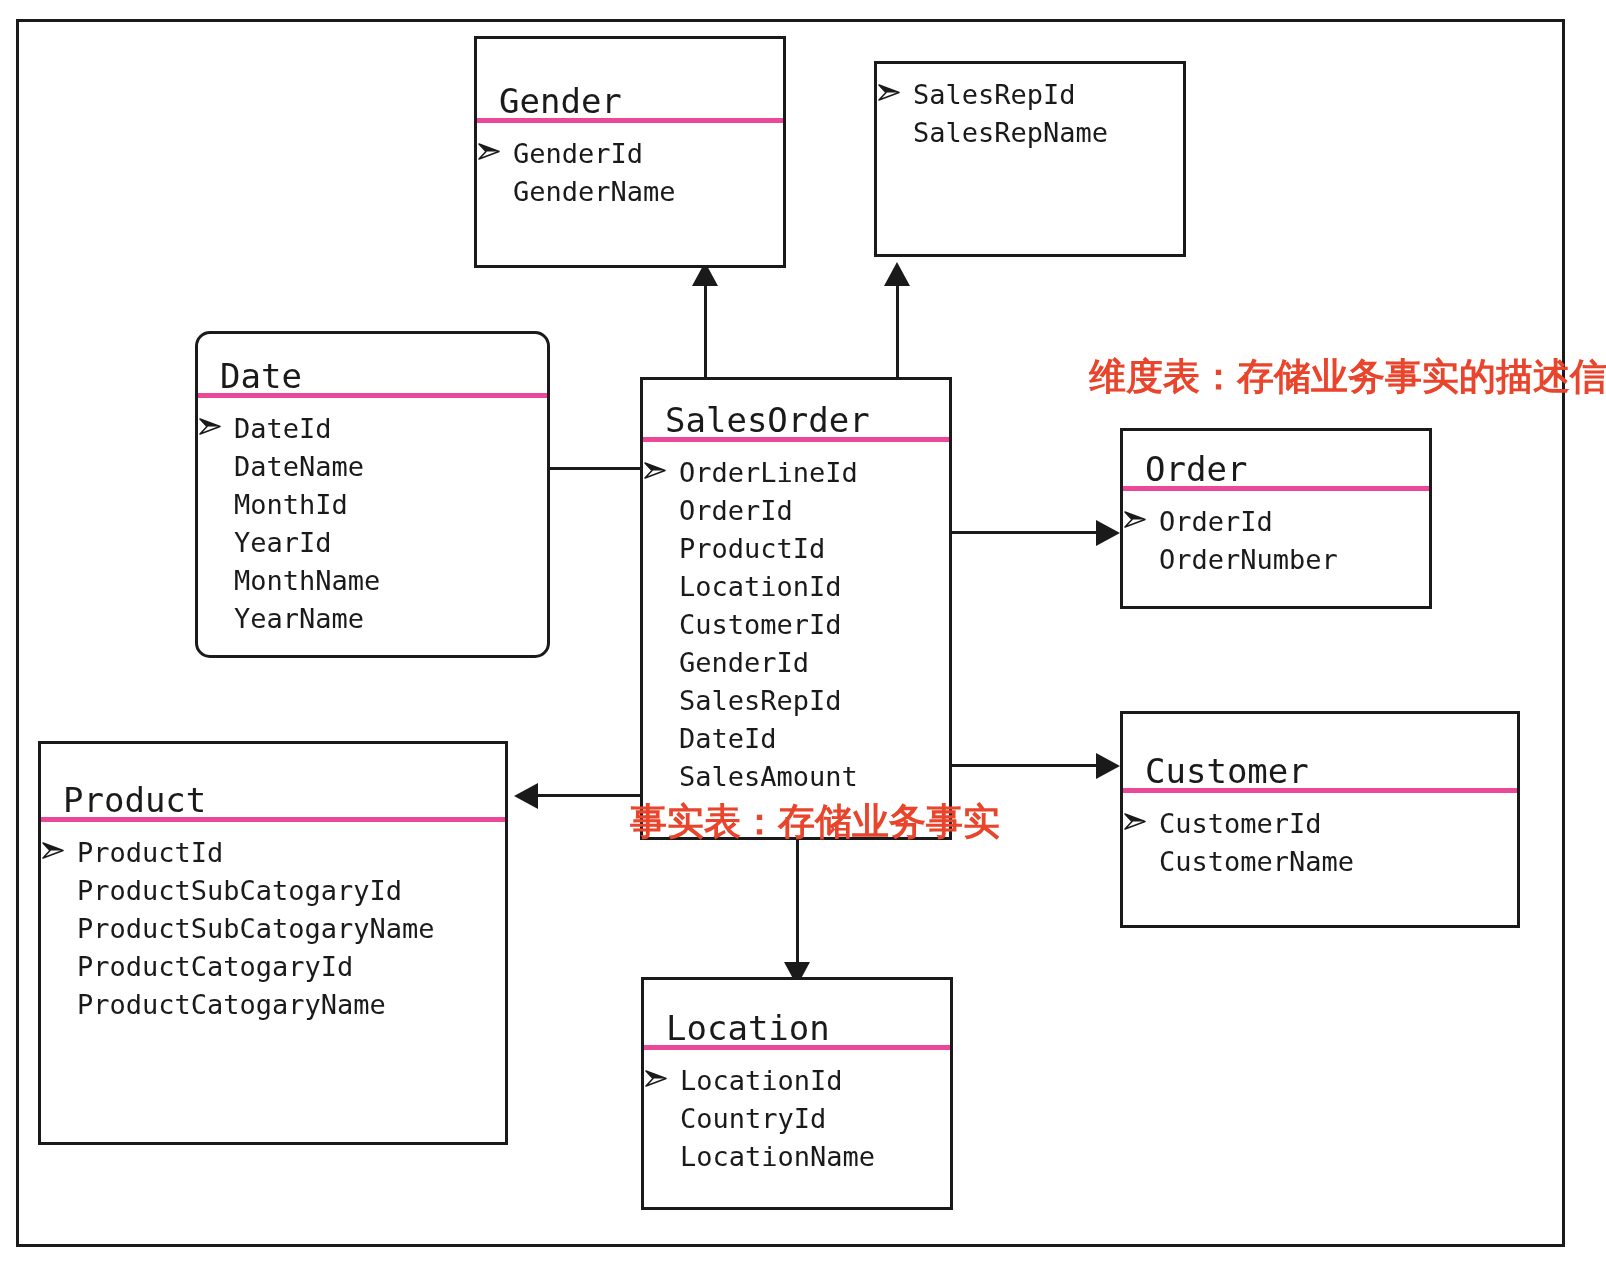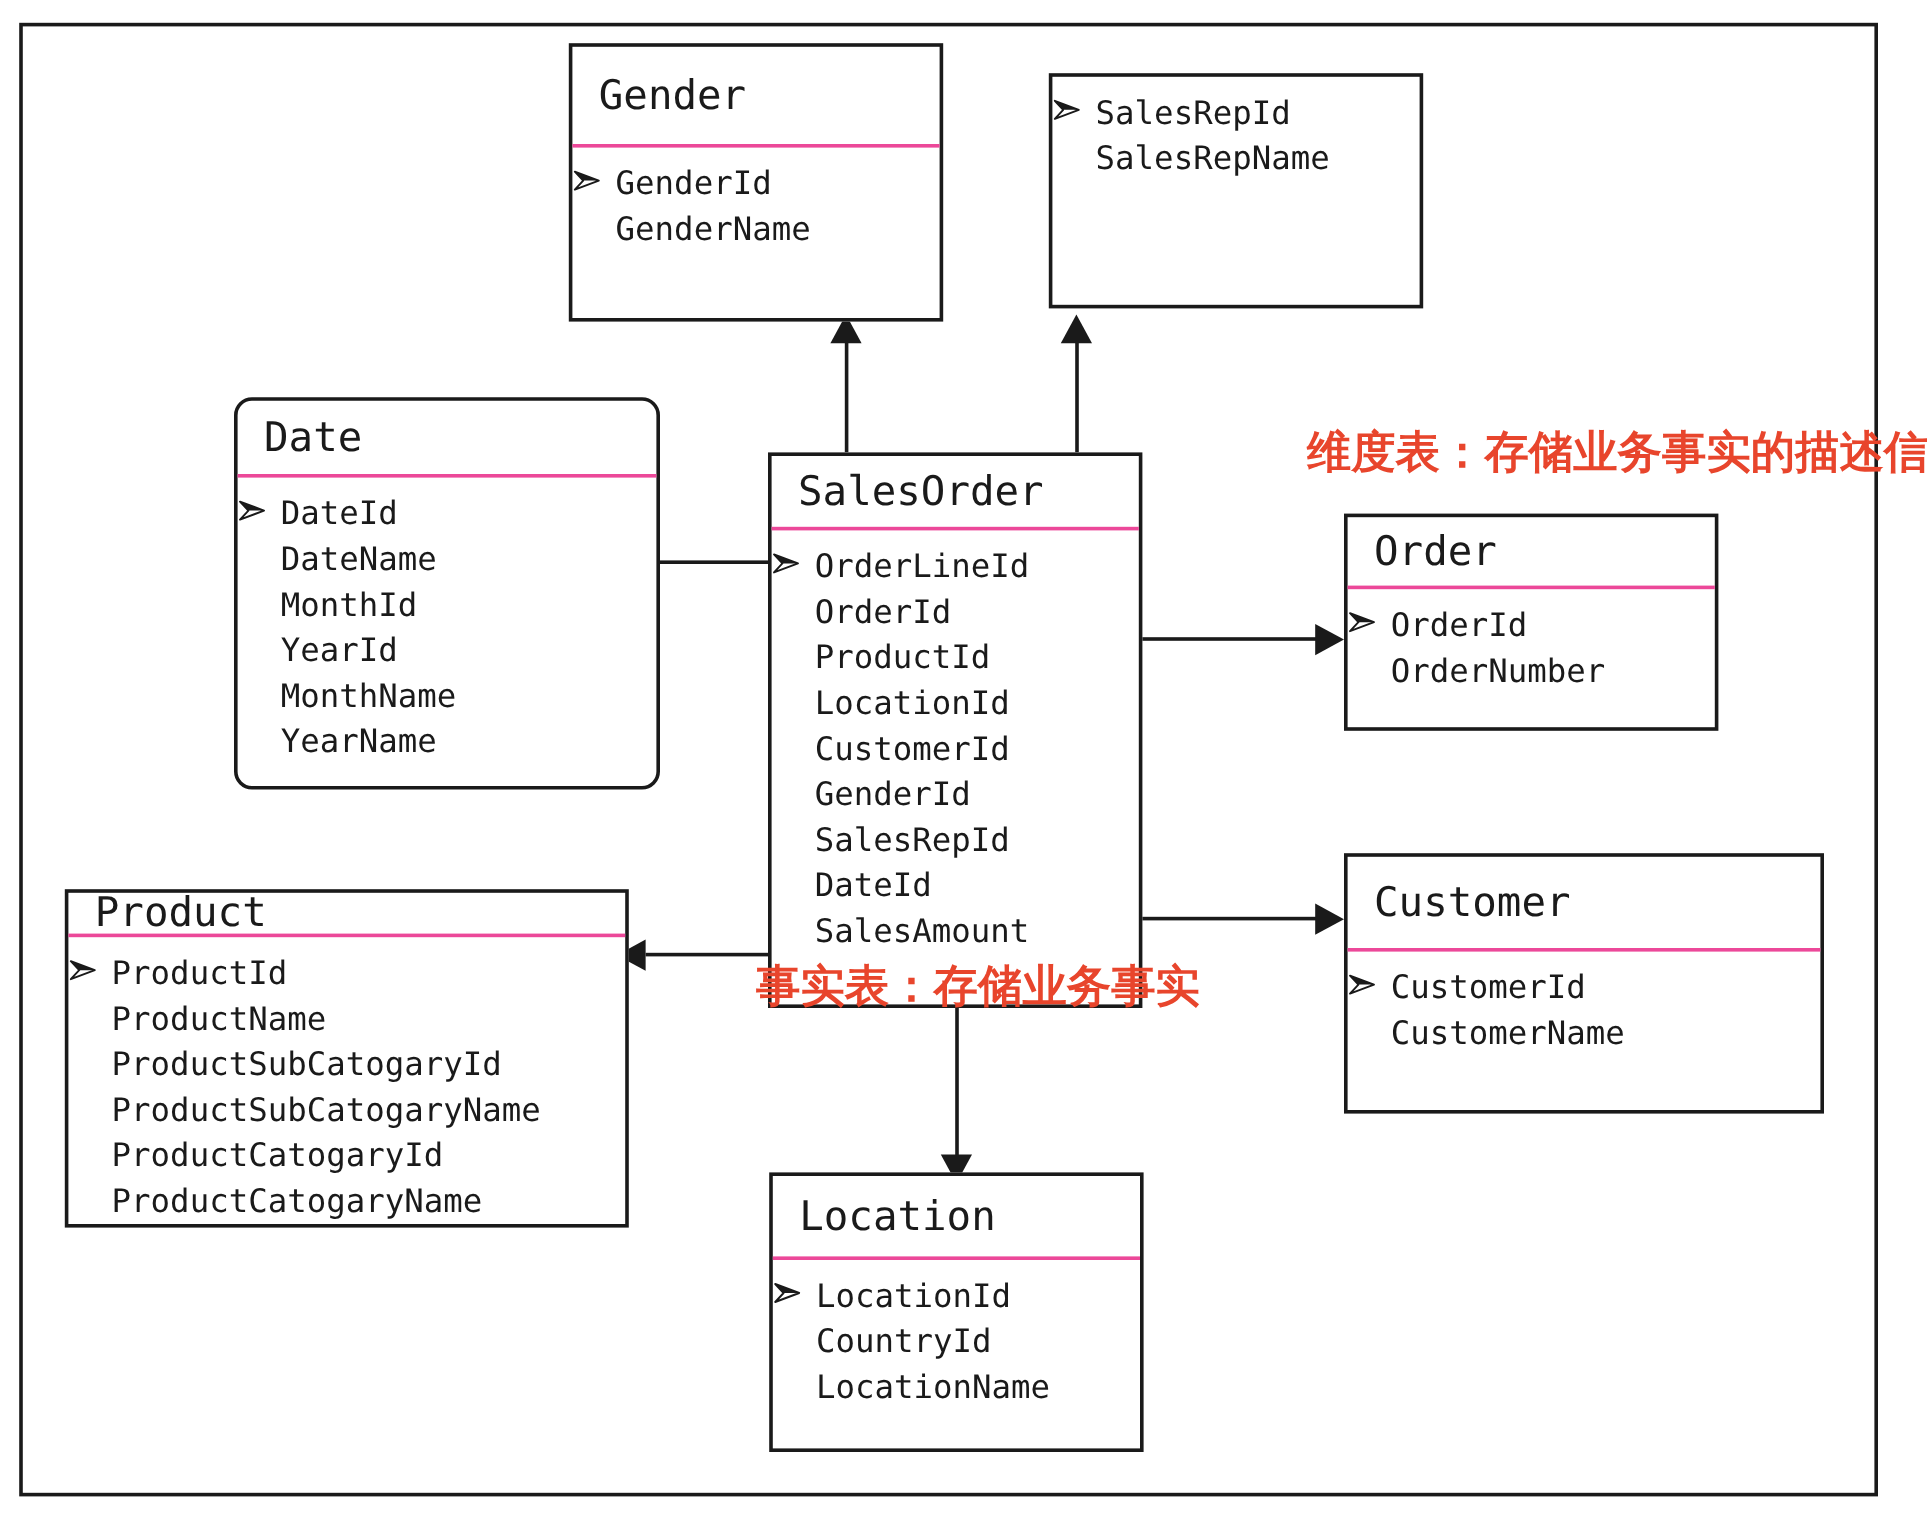--- a/index.html
+++ b/index.html
@@ -31,23 +31,23 @@
   .entity {
     position: absolute;
     box-sizing: border-box;
     border: 3px solid #1a1a1a;
     background: #ffffff;
     display: flex;
     flex-direction: column;
   }
   .entity-header {
     box-sizing: border-box;
-    border-bottom: 3px solid #ec4899;
+    border-bottom: 5px solid #ec4899;
     display: flex;
-    align-items: center;
+    align-items: flex-end;
     padding-left: 22px;
   }
   .entity-title {
     font-family: "DejaVu Sans Mono", monospace;
     font-size: 34px;
     line-height: 1.0;
     color: #1a1a1a;
     letter-spacing: 0px;
     white-space: nowrap;
   }
@@ -324,37 +324,33 @@
         </span>
         <span class="field-name">CustomerId</span>
       </div>
       <div class="field-row">
         <span class="key-slot"></span>
         <span class="field-name">CustomerName</span>
       </div>
     </div>
   </div>
 
-  <div class="entity" style="left:38px; top:741px; width:470px; height:282px;margin-left:16px;">
+  <div class="entity" style="left:38px; top:741px; width:470px; height:404px;">
     <div class="entity-header" style="height:78px;">
       <span class="entity-title">Product</span>
     </div>
     <div class="entity-body">
       <div class="field-row">
         <span class="key-slot">
           <svg class="key-icon" width="26" height="22" viewBox="0 0 26 22" aria-hidden="true">
             <path d="M2 3 L22 10.5 L2 18 L9 10.5 Z" fill="#ffffff" stroke="#1a1a1a" stroke-width="1.6" stroke-linejoin="round"></path>
             <path d="M2 3 L22 10.5 L9 10.5 Z" fill="#1a1a1a"></path>
           </svg>
         </span>
         <span class="field-name">ProductId</span>
-      </div>
-      <div class="field-row">
-        <span class="key-slot"></span>
-        <span class="field-name">ProductName</span>
       </div>
       <div class="field-row">
         <span class="key-slot"></span>
         <span class="field-name">ProductSubCatogaryId</span>
       </div>
       <div class="field-row">
         <span class="key-slot"></span>
         <span class="field-name">ProductSubCatogaryName</span>
       </div>
       <div class="field-row">

